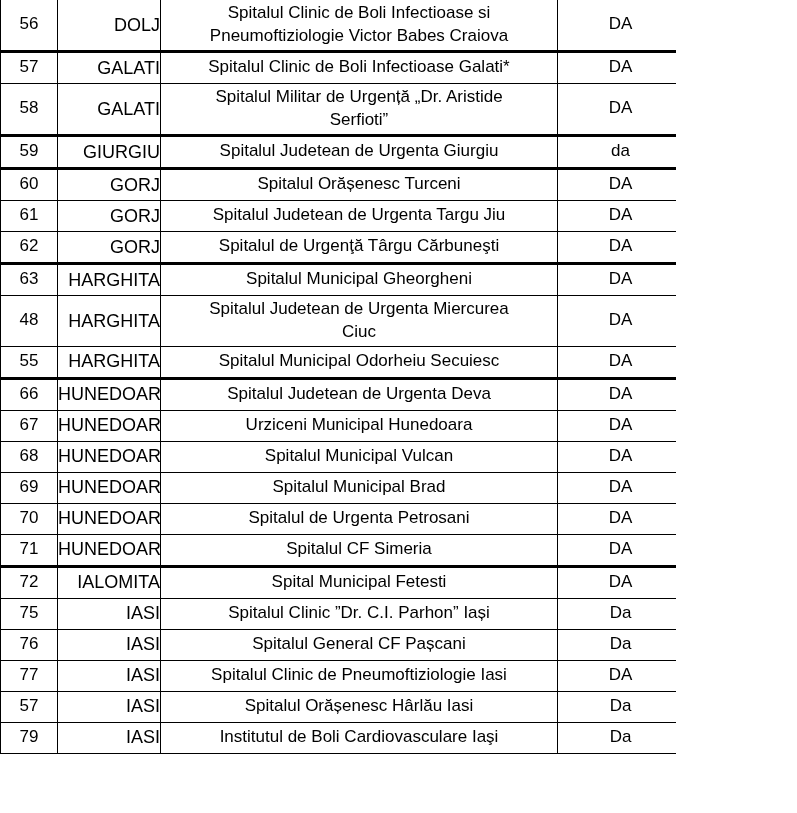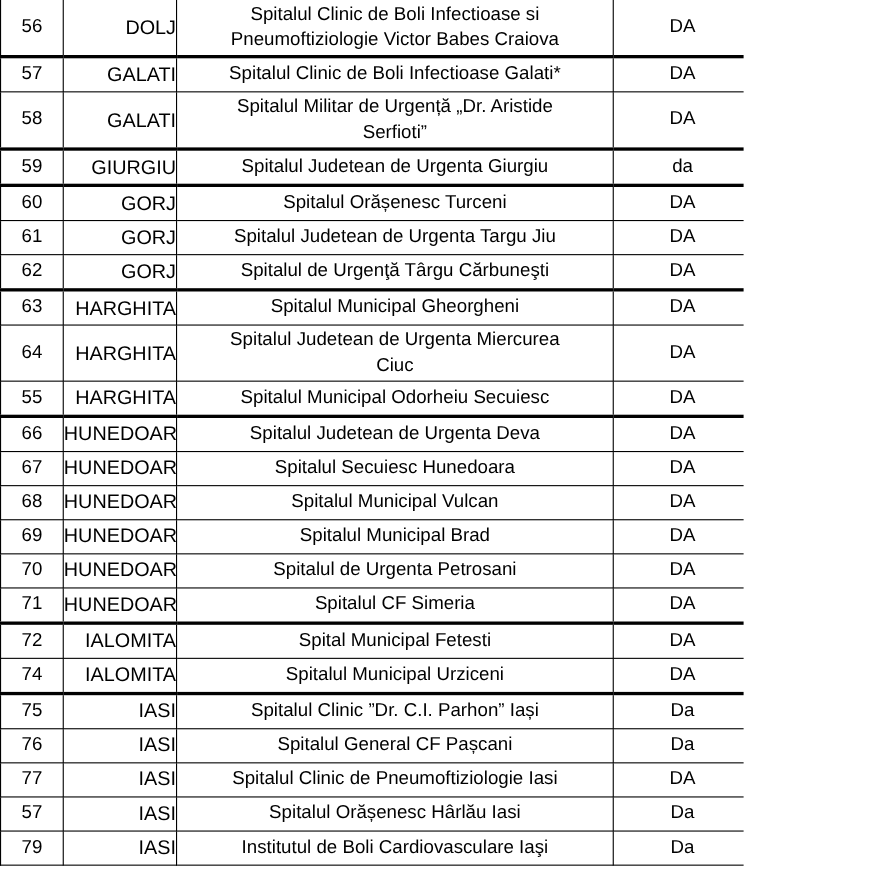--- a/index.html
+++ b/index.html
@@ -134,21 +134,21 @@
         <tr>
           <td class="col-no">63</td>
           <td class="col-county">
             <div class="clip">HARGHITA</div>
           </td>
           <td class="col-hospital">Spitalul Municipal Gheorgheni</td>
           <td class="col-answer">DA</td>
           <td class="col-count">6</td>
         </tr>
         <tr>
-          <td class="col-no">64</td>
+          <td class="col-no">48</td>
           <td class="col-county">
             <div class="clip">HARGHITA</div>
           </td>
           <td class="col-hospital">Spitalul Judetean de Urgenta Miercurea
 Ciuc</td>
           <td class="col-answer">DA</td>
           <td class="col-count">16</td>
         </tr>
         <tr class="group-end">
           <td class="col-no">55</td>
@@ -166,21 +166,21 @@
           </td>
           <td class="col-hospital">Spitalul Judetean de Urgenta Deva</td>
           <td class="col-answer">DA</td>
           <td class="col-count">12</td>
         </tr>
         <tr>
           <td class="col-no">67</td>
           <td class="col-county">
             <div class="clip">HUNEDOARA</div>
           </td>
-          <td class="col-hospital">Spitalul Secuiesc Hunedoara</td>
+          <td class="col-hospital">Urziceni Municipal Hunedoara</td>
           <td class="col-answer">DA</td>
           <td class="col-count">12</td>
         </tr>
         <tr>
           <td class="col-no">68</td>
           <td class="col-county">
             <div class="clip">HUNEDOARA</div>
           </td>
           <td class="col-hospital">Spitalul Municipal Vulcan</td>
           <td class="col-answer">DA</td>
@@ -212,29 +212,20 @@
           <td class="col-hospital">Spitalul CF Simeria</td>
           <td class="col-answer">DA</td>
           <td class="col-count">8</td>
         </tr>
         <tr>
           <td class="col-no">72</td>
           <td class="col-county">
             <div class="clip">IALOMITA</div>
           </td>
           <td class="col-hospital">Spital Municipal Fetesti</td>
-          <td class="col-answer">DA</td>
-          <td class="col-count">10</td>
-        </tr>
-        <tr class="group-end">
-          <td class="col-no">74</td>
-          <td class="col-county">
-            <div class="clip">IALOMITA</div>
-          </td>
-          <td class="col-hospital">Spitalul Municipal Urziceni</td>
           <td class="col-answer">DA</td>
           <td class="col-count">10</td>
         </tr>
         <tr>
           <td class="col-no">75</td>
           <td class="col-county">
             <div class="clip">IASI</div>
           </td>
           <td class="col-hospital">Spitalul Clinic ”Dr. C.I. Parhon” Iași</td>
           <td class="col-answer">Da</td>

